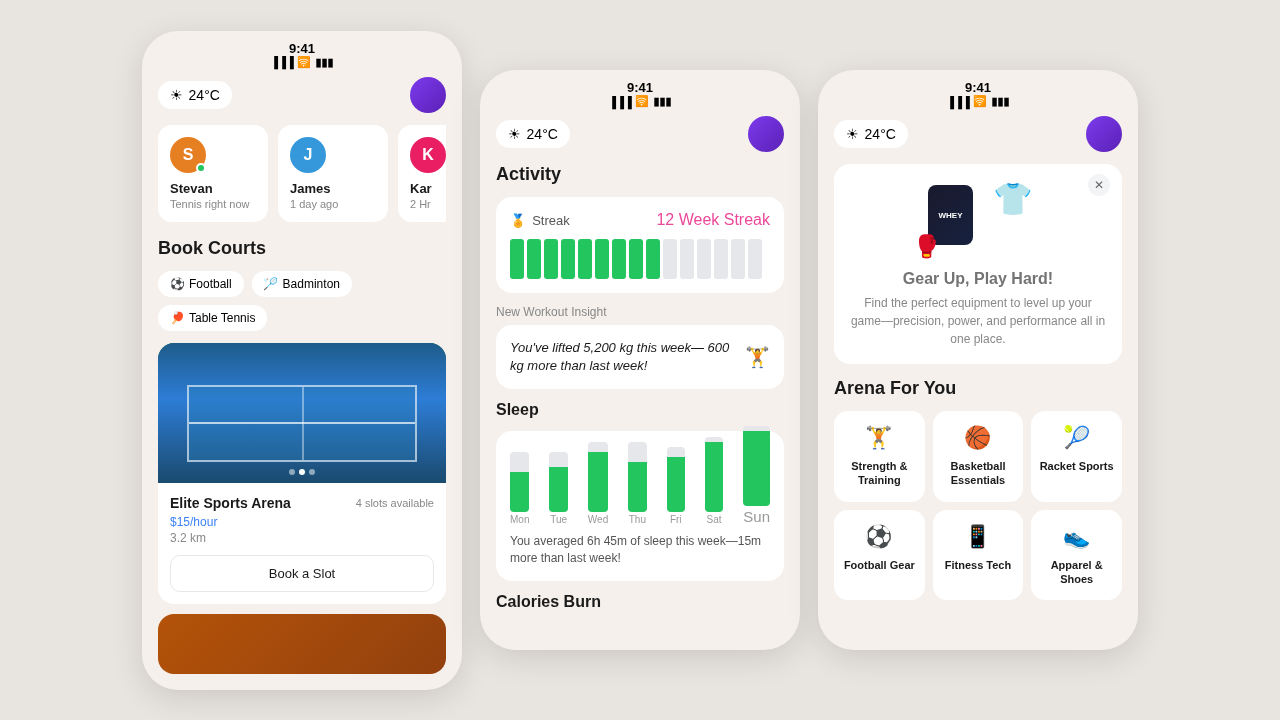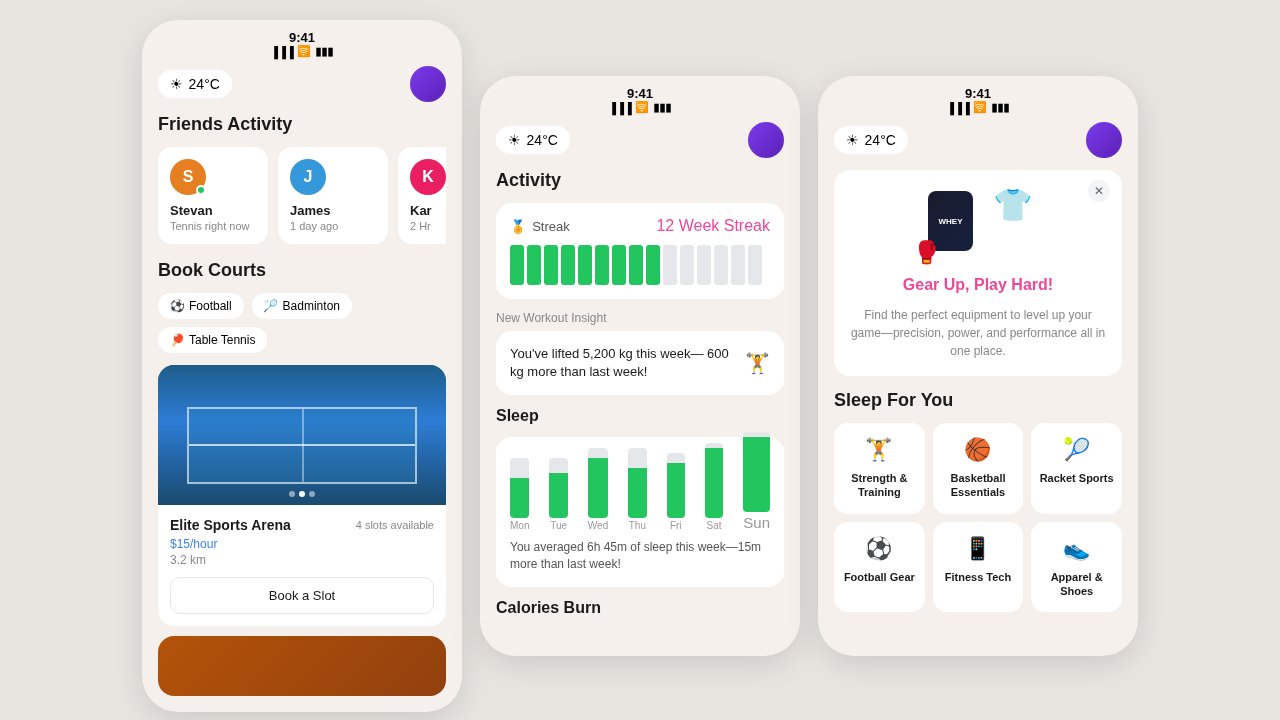--- a/index.html
+++ b/index.html
@@ -251,20 +251,21 @@
       margin-bottom: 12px;
       display: flex;
       align-items: center;
       justify-content: space-between;
     }
     .insight-text {
       font-size: 13px;
       color: #1a1a1a;
       line-height: 1.4;
       flex: 1;
+      font-style: italic;
     }
     .insight-icon {
       font-size: 20px;
       margin-left: 8px;
     }
     .sleep-chart {
       background: white;
       border-radius: 16px;
       padding: 14px;
     }
@@ -321,22 +322,22 @@
       height: 80px;
       margin-bottom: 10px;
       position: relative;
       display: flex;
       align-items: center;
       justify-content: center;
     }
     .promo-title {
       font-size: 16px;
       font-weight: 700;
-      color: #ec4899;
-      margin-bottom: 12px;
+      color: #737373;
+      margin-bottom: 6px;
     }
     .promo-desc {
       font-size: 12px;
       color: #888;
       line-height: 1.5;
     }
     .shops-grid {
       display: grid;
       grid-template-columns: 1fr 1fr 1fr;
       gap: 8px;
@@ -387,21 +388,20 @@
   </div>
   <div class="phone-content">
     <div class="header-row">
       <div class="weather-badge">
         <span>☀</span>
         <span>24°C</span>
       </div>
       <div class="avatar" style="background: linear-gradient(135deg, #7c3aed, #5b21b6); width:36px; height:36px; border-radius:50%;"></div>
     </div>
 
-    <div class="section-title">Friends Activity</div>
     <div class="friends-grid">
       <div class="friend-card">
         <div class="friend-avatar-wrap">
           <div class="friend-avatar-bg" style="background:#e67e22;">S</div>
           <div class="friend-dot"></div>
         </div>
         <div class="friend-name">Stevan</div>
         <div class="friend-status">Tennis right now</div>
       </div>
       <div class="friend-card">
@@ -607,21 +607,21 @@
             <div style="font-size:8px;color:white;text-align:center;font-weight:bold;">WHEY</div>
           </div>
           <div style="position:absolute;right:5px;top:0px;font-size:32px;">👕</div>
           <div style="position:absolute;left:-5px;bottom:0px;font-size:22px;">🥊</div>
         </div>
       </div>
       <div class="promo-title">Gear Up, Play Hard!</div>
       <div class="promo-desc">Find the perfect equipment to level up your game—precision, power, and performance all in one place.</div>
     </div>
 
-    <div class="section-title">Sleep For You</div>
+    <div class="section-title">Arena For You</div>
     <div class="shops-grid" id="shops-grid">
         <div class="shop-card">
       <span class="shop-icon">🏋️</span>
       <span class="shop-label">Strength &amp;
 Training</span>
     </div>
         <div class="shop-card">
       <span class="shop-icon">🏀</span>
       <span class="shop-label">Basketball
 Essentials</span>

